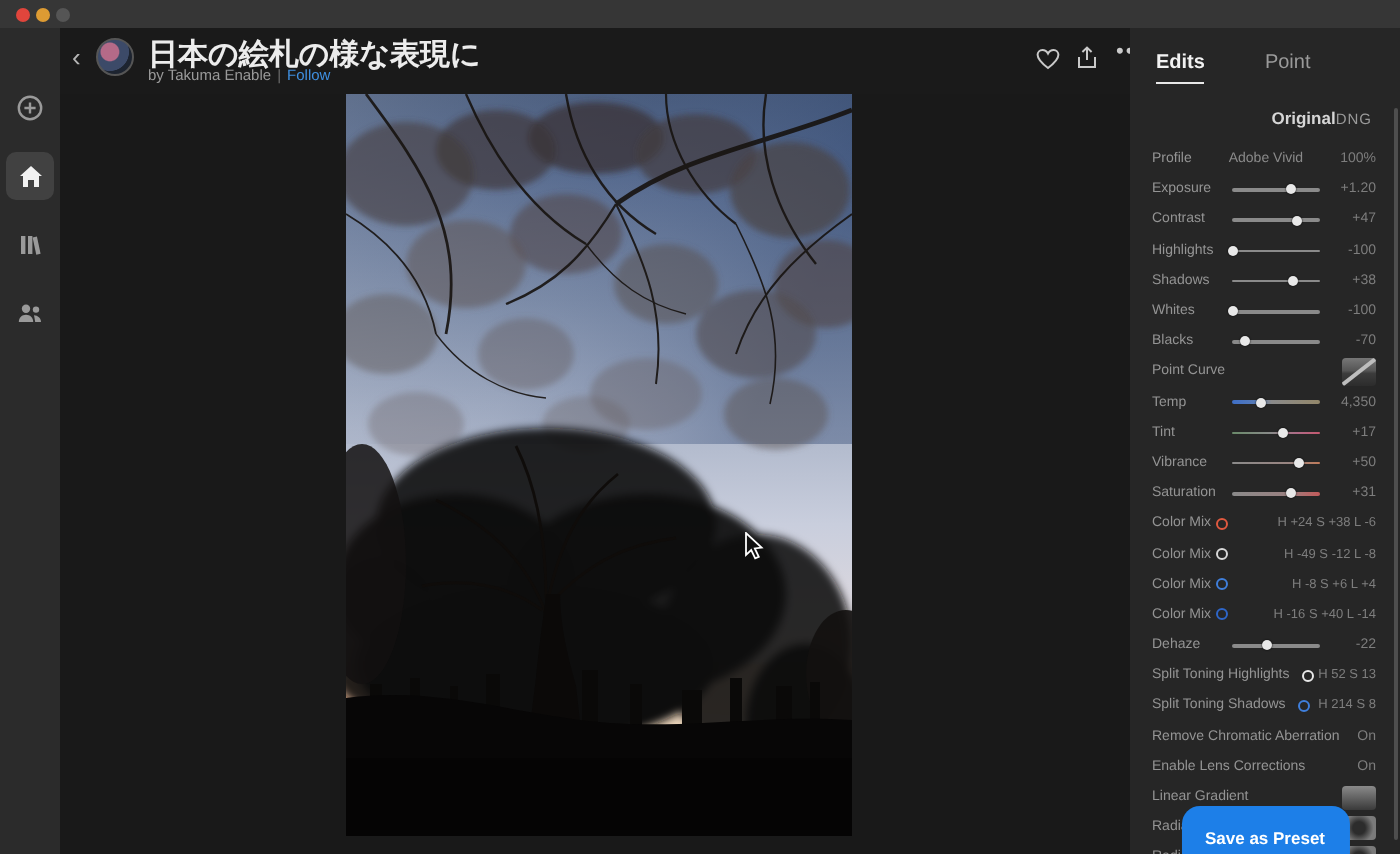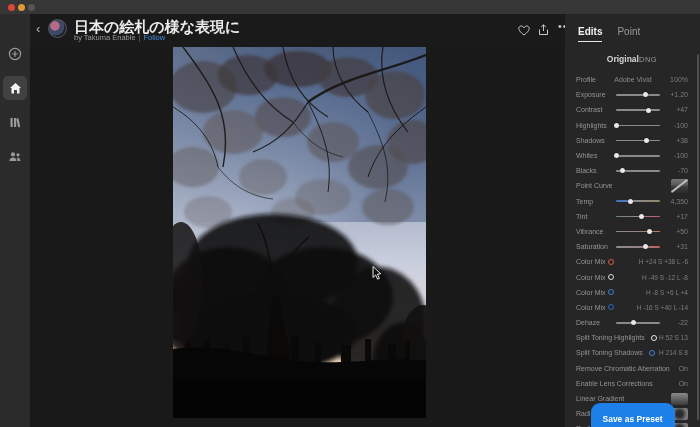--- a/index.html
+++ b/index.html
@@ -32,24 +32,24 @@
   #heart{left:488px;} #share{left:508px;} #more{left:528px;top:6px;font-size:11px;letter-spacing:1px;color:#c9c9c9;}
 
   
   #canvas{position:absolute;left:30px;top:47px;width:535px;height:380px;background:#191919;}
   #photo{position:absolute;left:143px;top:0px;width:253px;height:371px;background:#222;}
   #photo svg{display:block;}
   #cursor{position:absolute;left:342px;top:219px;}
 
   
   #panel{position:absolute;left:565px;top:14px;width:135px;height:413px;background:#262626;}
-  #tabs{position:absolute;left:13px;top:12px;display:flex;gap:15px;}
+  #tabs{position:absolute;left:13px;top:12px;display:flex;gap:30px;}
   .tab{font-size:10px;color:#9a9a9a;padding-bottom:4px;}
   .tab.active{color:#f2f2f2;font-weight:bold;border-bottom:1.5px solid #e8e8e8;}
-  #panel-head{position:absolute;left:13px;top:40px;width:108px;display:flex;justify-content:center;align-items:center;}
+  #panel-head{position:absolute;left:13px;top:40px;width:108px;display:flex;justify-content:flex-end;align-items:center;}
   #orig-label{font-size:8.5px;color:#d6d6d6;font-weight:bold;}
   #dng-label{font-size:7.5px;color:#9a9a9a;letter-spacing:.5px;}
 
   #rows{position:absolute;left:11px;top:58px;width:112px;}
   .row{height:15.2px;display:flex;align-items:center;font-size:7px;color:#8e8e8e;}
   .row .lbl{flex:0 0 auto;white-space:nowrap;color:#949494;}
   .row .val{margin-left:auto;color:#7d7d7d;text-align:right;white-space:nowrap;}
   .srow .lbl{width:40px;}
   .srow .slider{position:relative;flex:1;height:8px;margin:0 6px 0 0;}
   .srow .track{position:absolute;left:0;right:0;top:3.4px;height:1.6px;border-radius:1px;background:#8a8a8a;}

